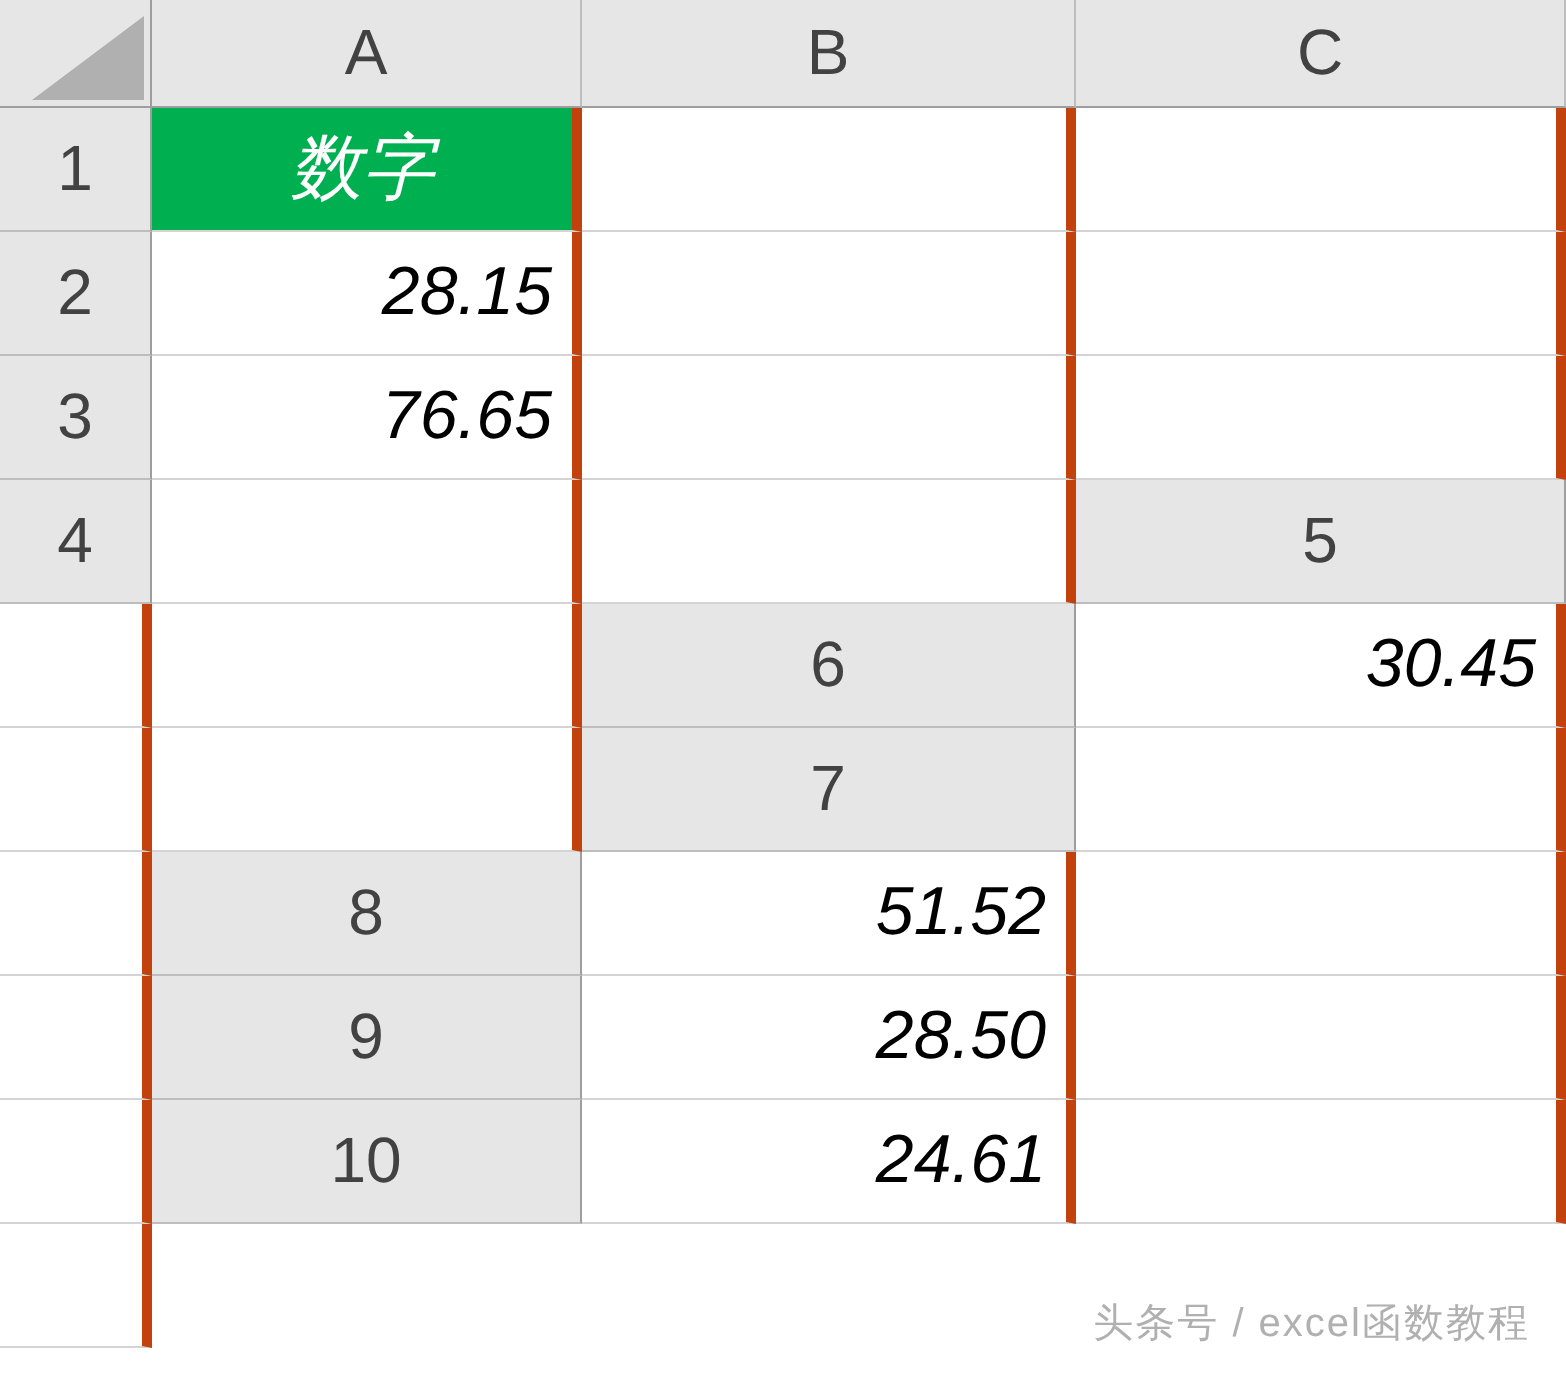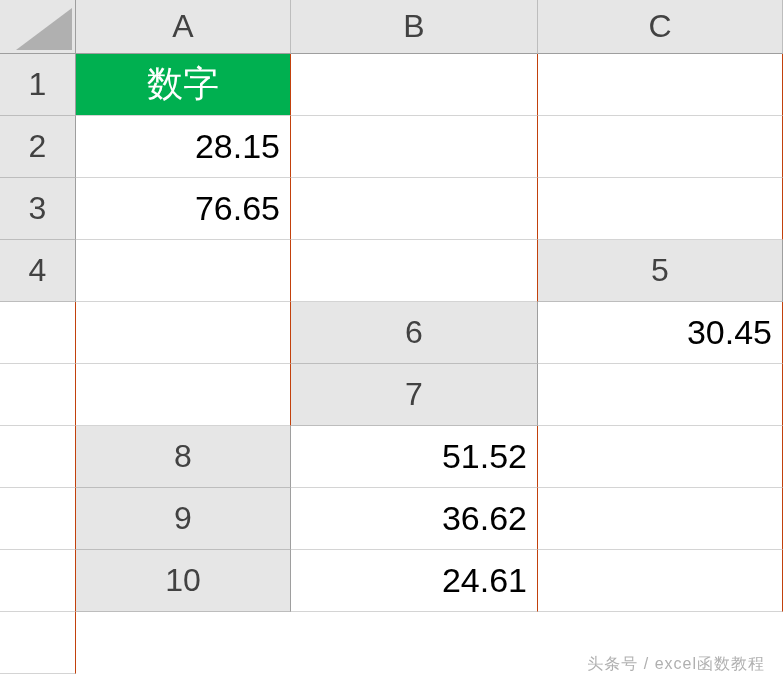--- a/index.html
+++ b/index.html
@@ -55,46 +55,47 @@
       border-right: 1px solid #9e9e9e;
       border-bottom: 1px solid #bdbdbd;
       display: flex;
       align-items: center;
       justify-content: center;
       font-size: 32px;
       color: #424242;
       font-weight: normal;
     }
     .cell {
-      border-right: 1px solid #c2410c;
+      border-right: 5px solid #c2410c;
       border-bottom: 1px solid #d4d4d4;
       display: flex;
       align-items: center;
       font-size: 34px;
       color: #000;
       padding: 16px 10px;
       background: #ffffff;
+      font-style: italic;
     }
     .cell.header-green {
       background: #00b050;
       color: #ffffff;
       justify-content: center;
       font-size: 36px;
     }
     .cell.number {
       justify-content: flex-end;
     }
     .cell.empty {
       background: #ffffff;
     }
     .watermark {
       position: absolute;
       bottom: 12px;
       right: 18px;
-      font-size: 16px;
+      font-size: 20px;
       color: #b0b0b0;
       letter-spacing: 1px;
     }
   </style>
 </head>
 <body>
 
 <div class="spreadsheet">
 
   <div class="corner-cell"></div>
@@ -133,21 +134,21 @@
   <div class="row-header">7</div>
   <div class="cell empty"></div>
   <div class="cell empty"></div>
 
   <div class="row-header">8</div>
   <div class="cell number">51.52</div>
   <div class="cell empty"></div>
   <div class="cell empty"></div>
 
   <div class="row-header">9</div>
-  <div class="cell number">36.62</div>
+  <div class="cell number">28.50</div>
   <div class="cell empty"></div>
   <div class="cell empty"></div>
 
   <div class="row-header">10</div>
   <div class="cell number">24.61</div>
   <div class="cell empty"></div>
   <div class="cell empty"></div>
 </div>
 
 <div class="watermark">头条号 / excel函数教程</div>

